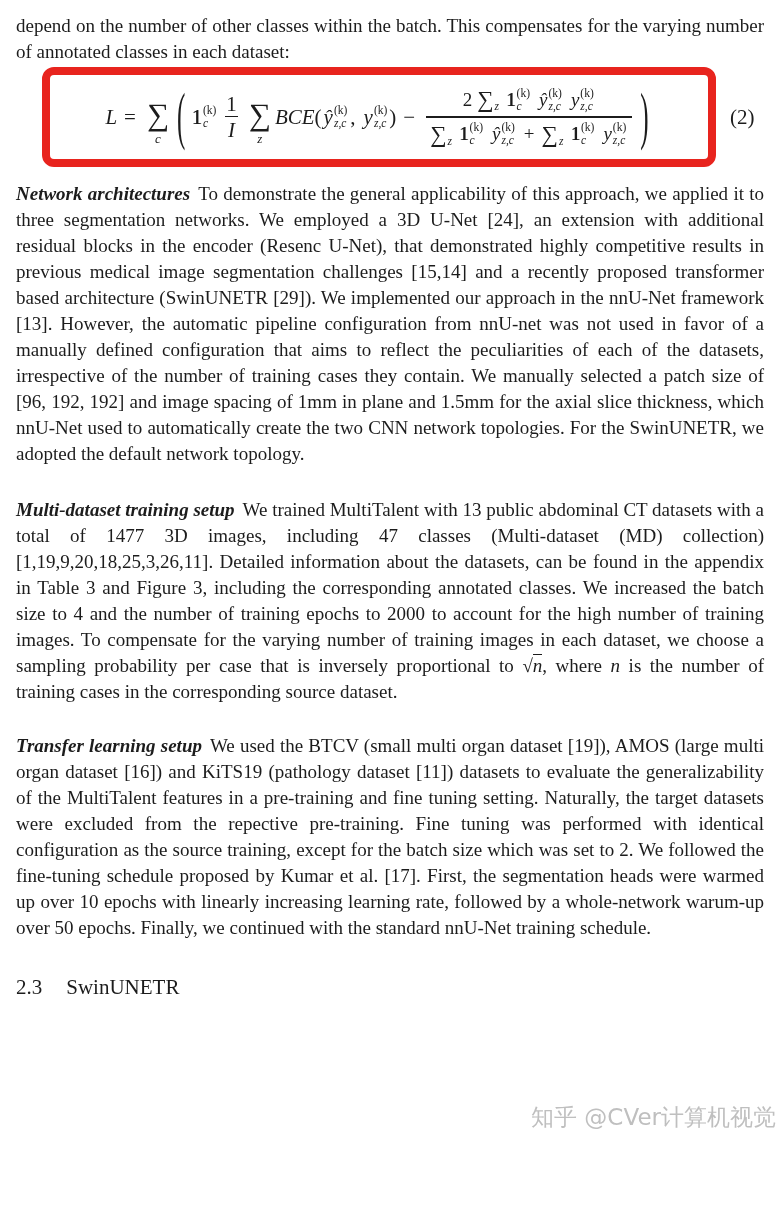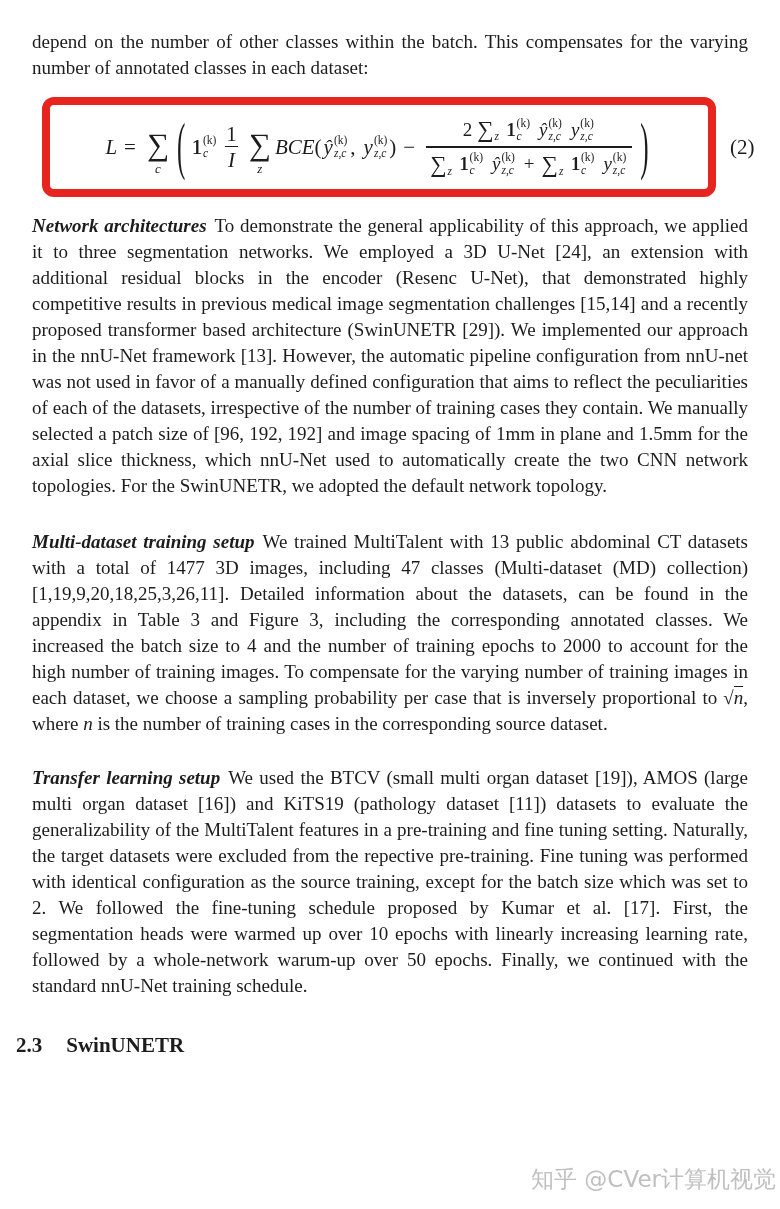--- a/index.html
+++ b/index.html
@@ -10,29 +10,29 @@
     box-sizing: border-box;
     background: #ffffff;
     color: #1c1c1c;
     font-family: "Liberation Serif", "DejaVu Serif", serif;
     font-size: 19px;
     line-height: 26px;
     padding: 13px 16px 0 16px;
     overflow: hidden;
     text-align: justify;
   }
-  p { margin: 16px; }
+  p { margin: 0; }
   .runin { margin-right: 8px; font-style: italic; }
   .para-network   { margin-bottom: 30px; }
   .para-multi     { margin-bottom: 28px; }
   .para-transfer  { margin-bottom: 34px; }
   .section-heading {
     display: flex;
     gap: 24px;
-    font-weight: bold;
+    font-weight: normal;
     font-size: 21px;
     line-height: 24px;
     margin: 15px 0 24px 0;
     text-align: left;
   }
 
   
   .equation-row {
     display: flex;
     align-items: center;
@@ -109,21 +109,21 @@
   .frow { display: flex; align-items: center; gap: 5px; }
   .isum { display: inline-flex; align-items: flex-end; }
   .isig { font-size: 23px; line-height: 1; }
   .isub { font-size: 11.5px; font-style: italic; margin-left: 1px; margin-bottom: -2px; }
   .plus { margin: 0 2px; }
 
   .sqrt-arg { border-top: 1.4px solid currentColor; font-style: italic; }
 
   .watermark {
     position: absolute;
-    top: 1166px;
+    top: 1104px;
     right: 4px;
     font-size: 23px;
     line-height: 1.2;
     color: #b4b4b4;
     opacity: 0.85;
     font-family: "DejaVu Sans", sans-serif;
     white-space: nowrap;
     pointer-events: none;
   }
 </style>

